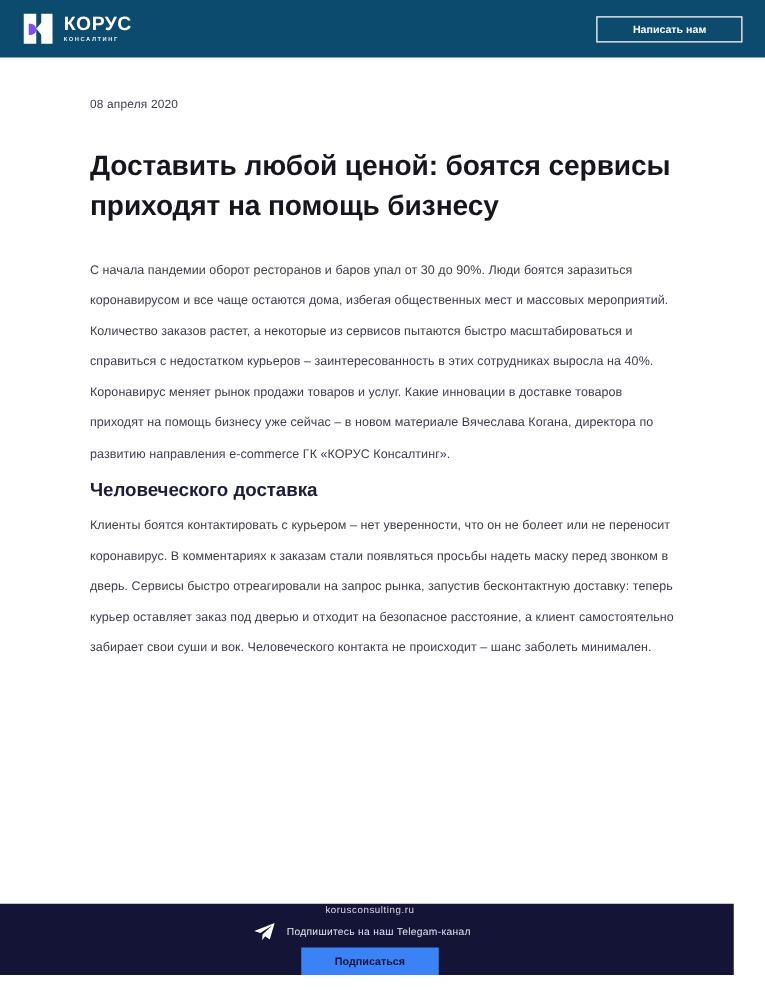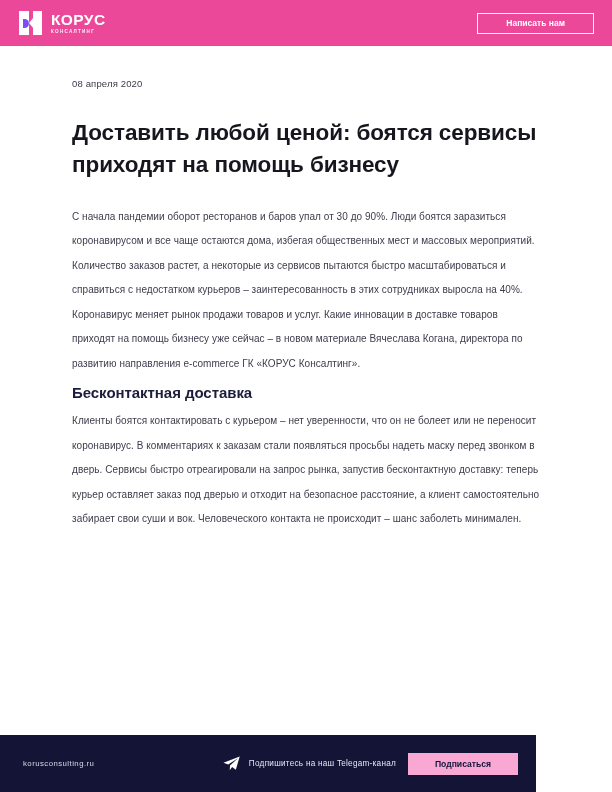--- a/index.html
+++ b/index.html
@@ -15,21 +15,21 @@
     overflow: hidden;
     position: relative;
   }
 
   
   .header {
     position: absolute;
     top: 0; left: 0;
     width: 612px;
     height: 46px;
-    background: #ec4899;
+    background: #0c4a6e;
     display: flex;
     align-items: center;
     justify-content: space-between;
     box-sizing: border-box;
     padding: 0 18px 0 19px;
   }
   .brand {
     display: flex;
     align-items: center;
     gap: 6px;
@@ -142,28 +142,29 @@
     color: #1c1c3c;
     letter-spacing: -0.05px;
   }
   .para.second {
     margin-top: 8px;
   }
 
   
   .footer {
     position: absolute;
-    left: 0; bottom: 0;
-    width: 536px;
+    left: 0; bottom: 12px;
+    width: 587px;
     height: 57px;
     background: #141436;
     display: flex;
     align-items: center;
     box-sizing: border-box;
     padding: 0 18px 0 23px;
+    flex-direction: column;
   }
   .footer-site {
     font-size: 7.8px;
     color: #d8d8e6;
     letter-spacing: 0.45px;
     flex: none;
   }
   .footer-mid {
     flex: 1;
     display: flex;
@@ -177,21 +178,21 @@
     height: 15px;
     flex: none;
     display: block;
   }
   .footer-cta-text {
     font-size: 8.2px;
     color: #e6e6f2;
     letter-spacing: 0.25px;
   }
   .footer-btn {
-    background: #f9a8d4;
+    background: #3b82f6;
     color: #14143a;
     border: none;
     font-family: "Liberation Sans", sans-serif;
     font-size: 8.6px;
     font-weight: bold;
     height: 22px;
     min-width: 110px;
     padding: 0 12px;
     cursor: pointer;
     flex: none;
@@ -219,21 +220,21 @@
   <button class="header-btn">Написать нам</button>
 </div>
 
 <div class="page">
   <div class="date">08 апреля 2020</div>
 
   <h1 class="headline">Доставить любой ценой: боятся сервисы приходят на помощь бизнесу</h1>
 
   <p class="para">С начала пандемии оборот ресторанов и баров упал от 30 до 90%. Люди боятся заразиться коронавирусом и все чаще остаются дома, избегая общественных мест и массовых мероприятий. Количество заказов растет, а некоторые из сервисов пытаются быстро масштабироваться и справиться с недостатком курьеров – заинтересованность в этих сотрудниках выросла на 40%. Коронавирус меняет рынок продажи товаров и услуг. Какие инновации в доставке товаров приходят на помощь бизнесу уже сейчас – в новом материале Вячеслава Когана, директора по развитию направления e-commerce ГК «КОРУС Консалтинг».</p>
 
-  <h2 class="subhead">Бесконтактная доставка</h2>
+  <h2 class="subhead">Человеческого доставка</h2>
 
   <p class="para second">Клиенты боятся контактировать с курьером – нет уверенности, что он не болеет или не переносит коронавирус. В комментариях к заказам стали появляться просьбы надеть маску перед звонком в дверь. Сервисы быстро отреагировали на запрос рынка, запустив бесконтактную доставку: теперь курьер оставляет заказ под дверью и отходит на безопасное расстояние, а клиент самостоятельно забирает свои суши и вок. Человеческого контакта не происходит – шанс заболеть минимален.</p>
 </div>
 
 <div class="footer">
   <div class="footer-site">korusconsulting.ru</div>
 
   <div class="footer-mid">
     <svg class="tg-icon" viewBox="0 0 24 21">
       <path d="M23.6 0.5 L0.6 9.4 L7.4 11.9 L21.1 3.0 L9.9 13.4 L9.5 19.9 L12.9 15.4 L18.1 19.2 Z" fill="#ffffff"></path>

